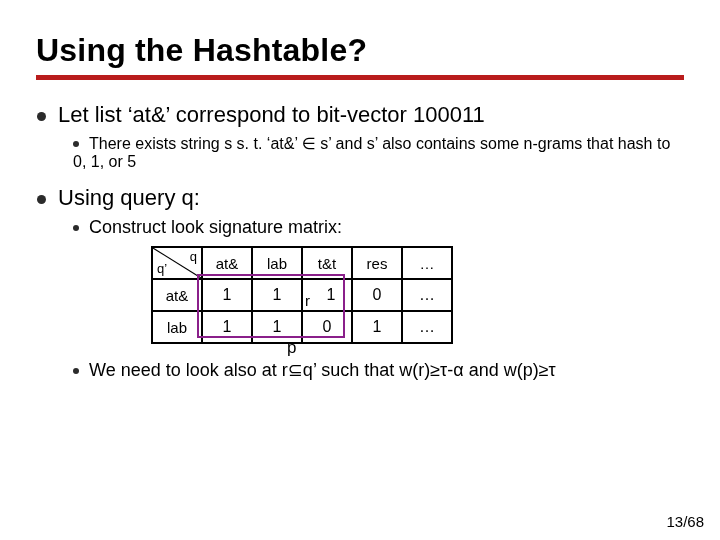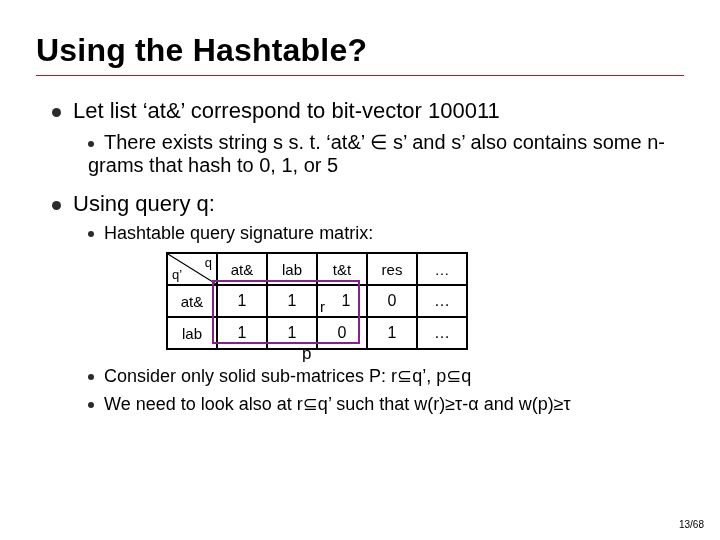--- a/index.html
+++ b/index.html
@@ -13,38 +13,38 @@
     position: relative;
   }
   .slide {
     padding: 24px 36px 10px 36px;
     box-sizing: border-box;
   }
   h1 {
     font-size: 32px;
     font-weight: bold;
     margin: 8px 0 22px 0;
-    border-bottom: 1px solid #b91c1c;
+    border-bottom: 5px solid #b91c1c;
     padding-bottom: 6px;
     letter-spacing: 0.2px;
   }
   ul.top {
     list-style: none;
     padding-left: 0;
-    margin: 16px;
+    margin: 1px;
     font-size: 22px;
   }
   ul.top > li {
     margin-bottom: 14px;
   }
   ul.sub {
     list-style: none;
     padding-left: 36px;
     margin: 6px 0 0 0;
-    font-size: 20px;
+    font-size: 16px;
   }
   ul.sub > li {
     margin-bottom: 6px;
   }
   .dot-l {
     display: inline-block;
     width: 9px;
     height: 9px;
     background: #2b2b2b;
     border-radius: 50%;
@@ -112,21 +112,21 @@
   .r-label {
     font-size: 15px;
     position: absolute;
     left: 2px;
     bottom: 1px;
   }
   .page-num {
     position: absolute;
     right: 16px;
     bottom: 10px;
-    font-size: 10px;
+    font-size: 15px;
     color: #000;
   }
 </style>
 </head>
 <body>
 
 <div class="slide">
   <h1>Using the Hashtable?</h1>
 
   <ul class="top">
@@ -136,21 +136,21 @@
         <li>
           <span class="dot-s"></span><span>There exists string s s. t. ‘at&amp;’ ∈ s’ and s’ also contains some n-grams that hash to 0, 1, or 5</span>
         </li>
       </ul>
     </li>
 
     <li>
       <span class="dot-l"></span><span>Using query q:</span>
       <ul class="sub" style="font-size:18px;">
         <li>
-          <span class="dot-s"></span><span>Hashtable query signature matrix:</span>
+          <span class="dot-s"></span><span>Construct look signature matrix:</span>
 
           <div class="matrix-wrap">
             <table class="matrix">
               <tbody>
                   <tr>
                 <td class="diag hdr">
                   <svg class="diag-line" viewBox="0 0 46 28" preserveAspectRatio="none">
                         <line x1="0" y1="0" x2="46" y2="28" stroke="#000" stroke-width="1"></line>
                       </svg>
                   <span class="q-prime">q’</span>
@@ -182,23 +182,20 @@
                 <td>…</td>
               </tr>
             </tbody>
               </table>
             <div class="hi-rect" style="left:46px; top:28px; width:148px; height:64px;"></div>
             <span class="p-label" style="left:136px; top:92px;">p</span>
           </div>
         </li>
 
         <li>
-          <span class="dot-s"></span><span>Consider only solid sub-matrices P: r⊆q’, p⊆q</span>
-        </li>
-        <li>
           <span class="dot-s"></span><span>We need to look also at r⊆q’ such that w(r)≥τ-α and w(p)≥τ</span>
         </li>
       </ul>
     </li>
   </ul>
 </div>
 
 <div class="page-num">13/68</div>
 
 </body></html>

